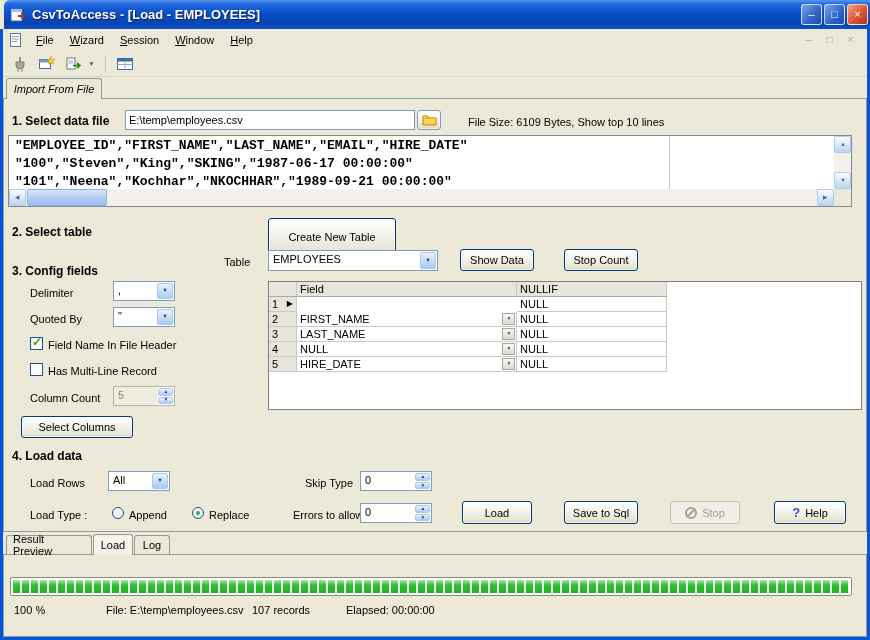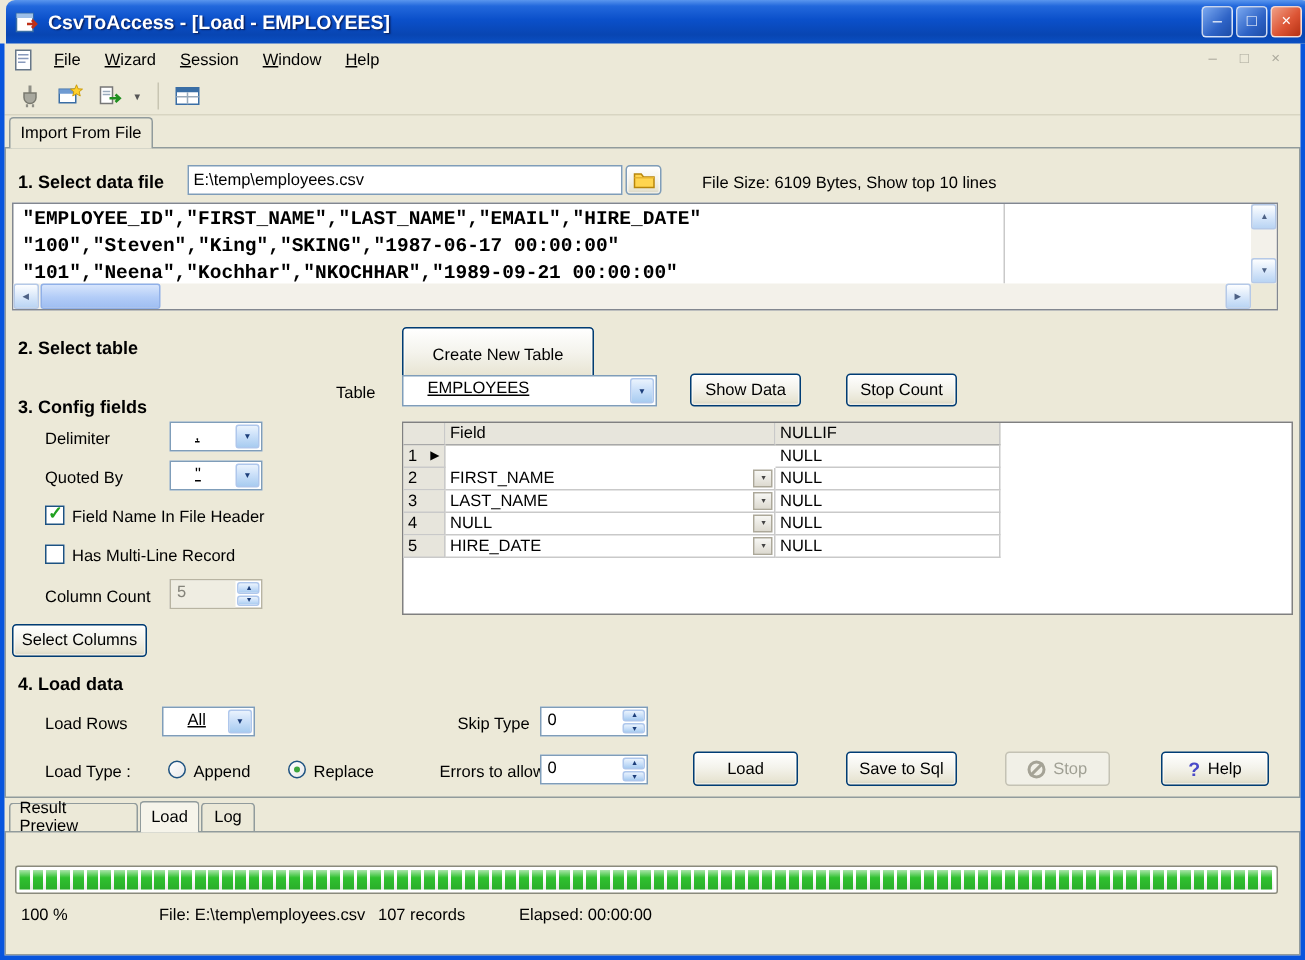--- a/index.html
+++ b/index.html
@@ -38,36 +38,36 @@
   .toolbar { position:absolute; left:3px; right:3px; top:51px; height:26px; background:#ECE9D8;
     border-bottom:1px solid #D8D5C2; display:flex; align-items:center; padding-left:6px; gap:5px; z-index:10; }
   .tool-btn { width:22px; height:22px; display:flex; align-items:center; justify-content:center; }
   .tool-drop { width:11px; height:22px; display:flex; align-items:center; justify-content:center;
     color:#555; font-size:8px; transform:scale(.8); }
   .tool-sep { width:1px; height:18px; background:#C8C5B2; margin:0 3px; }
 
   
   .tab-top { position:absolute; left:6px; top:78px; width:96px; height:21px; background:#ECE9D8;
     border:1px solid #919B9C; border-bottom:none; border-radius:3px 3px 0 0;
-    display:flex; align-items:center; justify-content:center; z-index:3; }
+    display:flex; align-items:center; justify-content:center; z-index:3;font-style:italic; }
   .main-panel { position:absolute; left:3px; top:98px; width:864px; height:434px;
     background:#ECE9D8; border:1px solid #919B9C; z-index:1; }
 
   .lbl { position:absolute; white-space:nowrap; z-index:2; }
   .heading { font-weight:bold; font-size:12px; }
 
   
   .xpbtn { position:absolute; z-index:2; background:linear-gradient(180deg,#FFFFFF 0%,#F4F3EC 45%,#E8E5D4 85%,#D8D5C2 100%);
     border:1px solid #003C74; border-radius:3px; display:flex; align-items:center; justify-content:center;
     font-size:11px; box-shadow:inset 0 0 0 1px rgba(255,255,255,.55); }
   .xpbtn.disabled { color:#A0A094; border-color:#C4C2B4; background:#F1F0E7; box-shadow:none; }
 
   
   .combo { position:absolute; z-index:2; background:#fff; border:1px solid #7F9DB9; display:flex; align-items:stretch; }
-  .combo .val { flex:1; padding:2px 3px 0 16px; overflow:hidden; white-space:nowrap;text-decoration:underline; }
+  .combo .val { flex:1; padding:2px 3px 0 4px; overflow:hidden; white-space:nowrap; }
   .combo .drop, .sbtn { margin:1px; width:16px; border:1px solid #AFC7EC; border-radius:2px;
     background:linear-gradient(180deg,#EAF3FD 0%,#CBE0F9 45%,#A8CCF0 100%);
     display:flex; align-items:center; justify-content:center; color:#1C3E7A; }
   .combo .drop i, .spin .sarr { font-style:normal; font-size:8px; transform:scale(.7); line-height:1; }
 
   
   .spin { position:absolute; z-index:2; background:#fff; border:1px solid #7F9DB9; display:flex; align-items:stretch; }
   .spin .val { flex:1; padding:2px 3px 0 4px; }
   .spin .sbtns { width:15px; margin:1px; display:flex; flex-direction:column; gap:1px; }
   .spin .sb { flex:1; border:1px solid #AFC7EC; border-radius:2px;
@@ -324,21 +324,21 @@
     <span class="val">5</span>
     <span class="sbtns">
       <span class="sb">
           <i class="sarr" style="font-style:normal;font-size:8px;transform:scale(.6)">▲</i>
         </span>
       <span class="sb">
           <i class="sarr" style="font-style:normal;font-size:8px;transform:scale(.6)">▼</i>
         </span>
     </span>
   </div>
-  <div class="xpbtn" style="left:8px;top:416px;width:90px;height:22px">
+  <div class="xpbtn" style="left:21px;top:416px;width:112px;height:22px">
       <span>Select Columns</span>
     </div>
 
   <div class="grid">
     <div class="g-row g-head" style="top:0">
       <div class="g-cell g-num"></div>
       <div class="g-cell g-field">Field</div>
       <div class="g-cell g-null">NULLIF</div>
     </div>
     <div class="g-row" style="top:15px">

